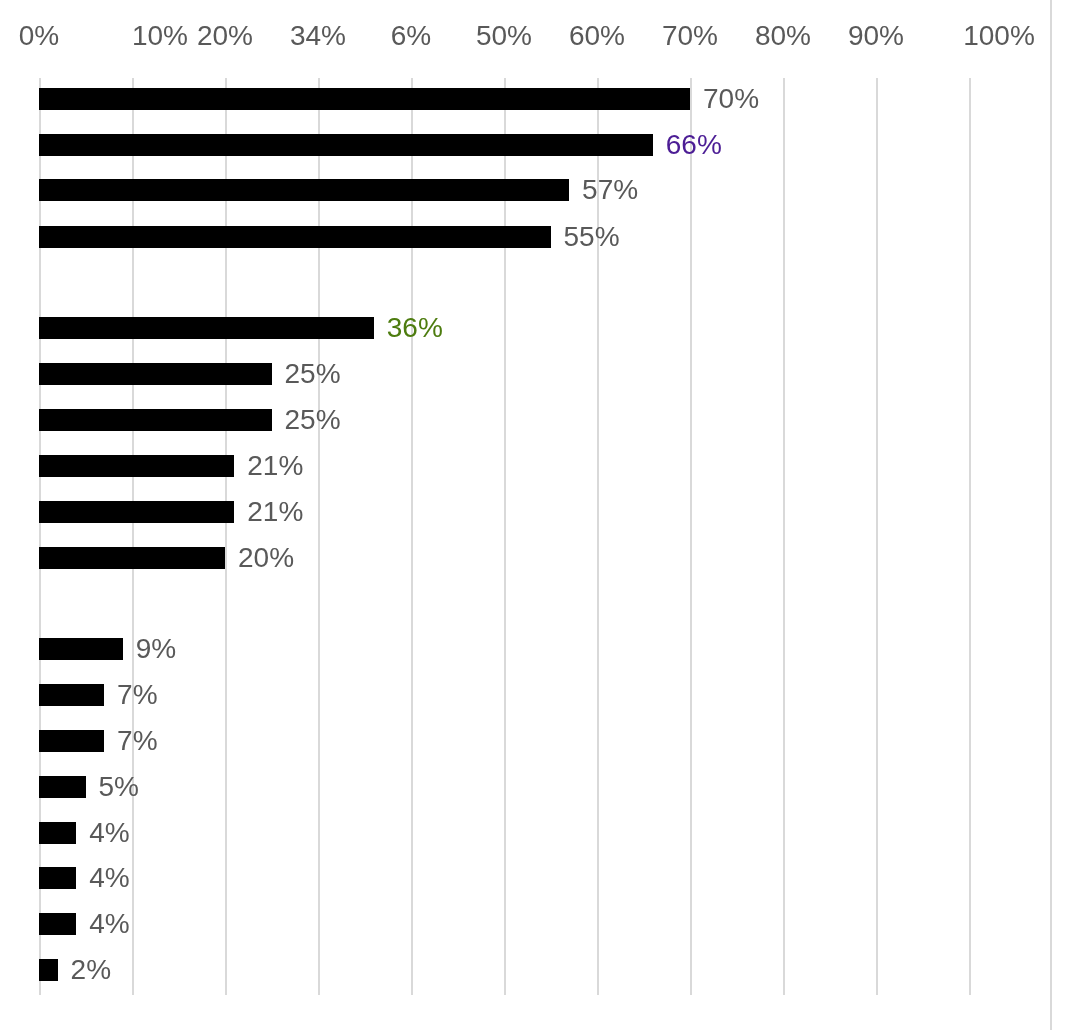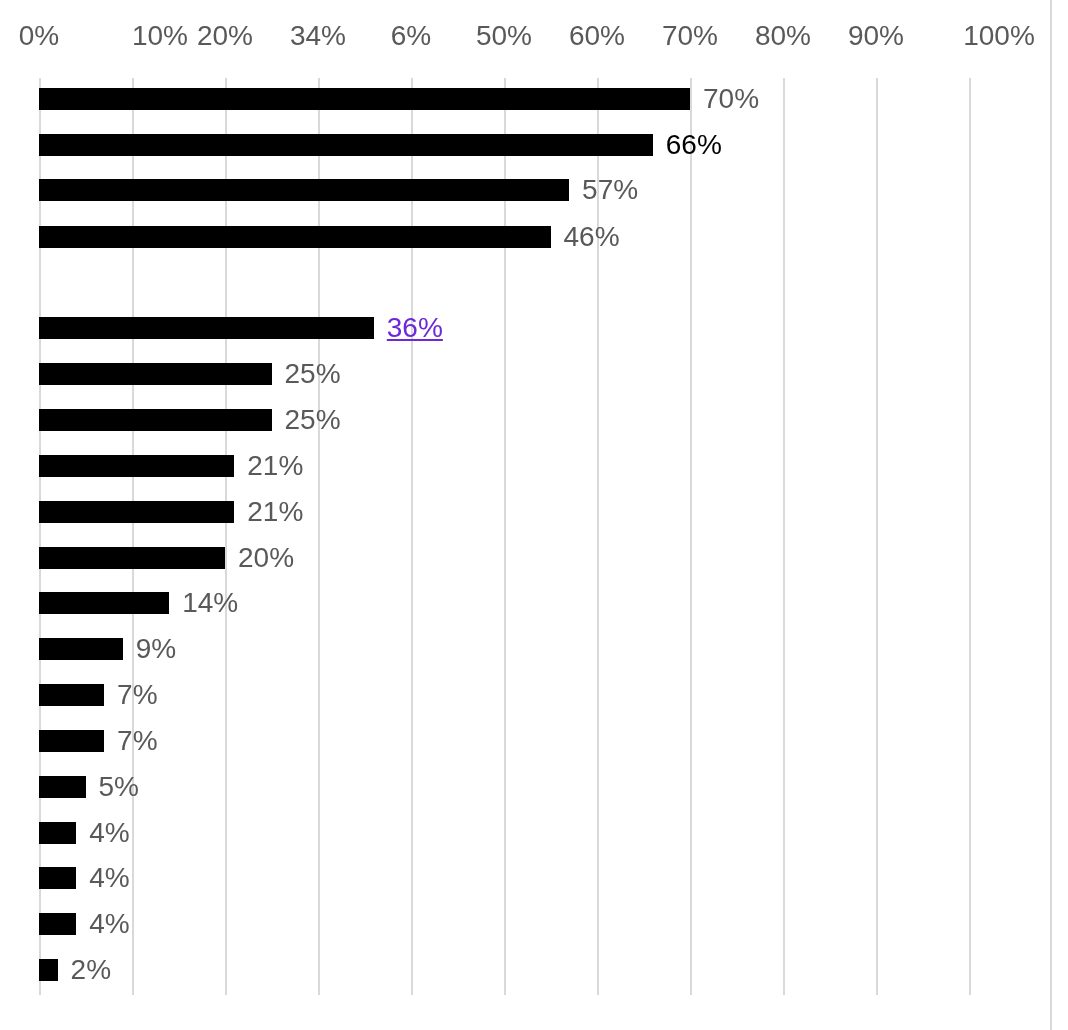--- a/index.html
+++ b/index.html
@@ -179,33 +179,33 @@
         <div class="gridline" style="left: 837px;"></div>
         <div class="gridline" style="left: 930px;"></div>
       </div>
     <div id="bars-layer">
         <div class="bar-row" style="top: 0px;">
           <div class="bar" style="width: 651px; background: rgb(0, 0, 0);"></div>
           <span class="bar-value-label" style="left: 664px; color: rgb(89, 89, 89);">70%</span>
         </div>
         <div class="bar-row" style="top: 45.85px;">
           <div class="bar" style="width: 613.8px; background: rgb(0, 0, 0);"></div>
-          <span class="bar-value-label" style="left: 626.8px; color: #000000;">66%</span>
+          <span class="bar-value-label" style="left: 626.8px; color: #4c1d95;">66%</span>
         </div>
         <div class="bar-row" style="top: 91px;">
           <div class="bar" style="width: 530.1px; background: rgb(0, 0, 0);"></div>
           <span class="bar-value-label" style="left: 543.1px; color: rgb(89, 89, 89);">57%</span>
         </div>
         <div class="bar-row" style="top: 137.55px;">
           <div class="bar" style="width: 511.5px; background: rgb(0, 0, 0);"></div>
-          <span class="bar-value-label" style="left: 524.5px; color: rgb(89, 89, 89);">46%</span>
+          <span class="bar-value-label" style="left: 524.5px; color: rgb(89, 89, 89);">55%</span>
         </div>
         <div class="bar-row" style="top: 229.25px;">
           <div class="bar" style="width: 334.8px; background: rgb(0, 0, 0);"></div>
-          <span class="bar-value-label" style="left: 347.8px; color: #6d28d9; text-decoration: underline;">36%</span>
+          <span class="bar-value-label" style="left: 347.8px; color: #4d7c0f;">36%</span>
         </div>
         <div class="bar-row" style="top: 275.1px;">
           <div class="bar" style="width: 232.5px; background: rgb(0, 0, 0);"></div>
           <span class="bar-value-label" style="left: 245.5px; color: rgb(89, 89, 89);">25%</span>
         </div>
         <div class="bar-row" style="top: 320.95px;">
           <div class="bar" style="width: 232.5px; background: rgb(0, 0, 0);"></div>
           <span class="bar-value-label" style="left: 245.5px; color: rgb(89, 89, 89);">25%</span>
         </div>
         <div class="bar-row" style="top: 366.8px;">
@@ -213,24 +213,20 @@
           <span class="bar-value-label" style="left: 208.3px; color: rgb(89, 89, 89);">21%</span>
         </div>
         <div class="bar-row" style="top: 412.65px;">
           <div class="bar" style="width: 195.3px; background: rgb(0, 0, 0);"></div>
           <span class="bar-value-label" style="left: 208.3px; color: rgb(89, 89, 89);">21%</span>
         </div>
         <div class="bar-row" style="top: 458.5px;">
           <div class="bar" style="width: 186px; background: rgb(0, 0, 0);"></div>
           <span class="bar-value-label" style="left: 199px; color: rgb(89, 89, 89);">20%</span>
         </div>
-        <div class="bar-row" style="top: 504.35px;">
-          <div class="bar" style="width: 130.2px; background: rgb(0, 0, 0);"></div>
-          <span class="bar-value-label" style="left: 143.2px; color: rgb(89, 89, 89);">14%</span>
-        </div>
         <div class="bar-row" style="top: 550.2px;">
           <div class="bar" style="width: 83.7px; background: rgb(0, 0, 0);"></div>
           <span class="bar-value-label" style="left: 96.7px; color: rgb(89, 89, 89);">9%</span>
         </div>
         <div class="bar-row" style="top: 596.05px;">
           <div class="bar" style="width: 65.1px; background: rgb(0, 0, 0);"></div>
           <span class="bar-value-label" style="left: 78.1px; color: rgb(89, 89, 89);">7%</span>
         </div>
         <div class="bar-row" style="top: 641.9px;">
           <div class="bar" style="width: 65.1px; background: rgb(0, 0, 0);"></div>

